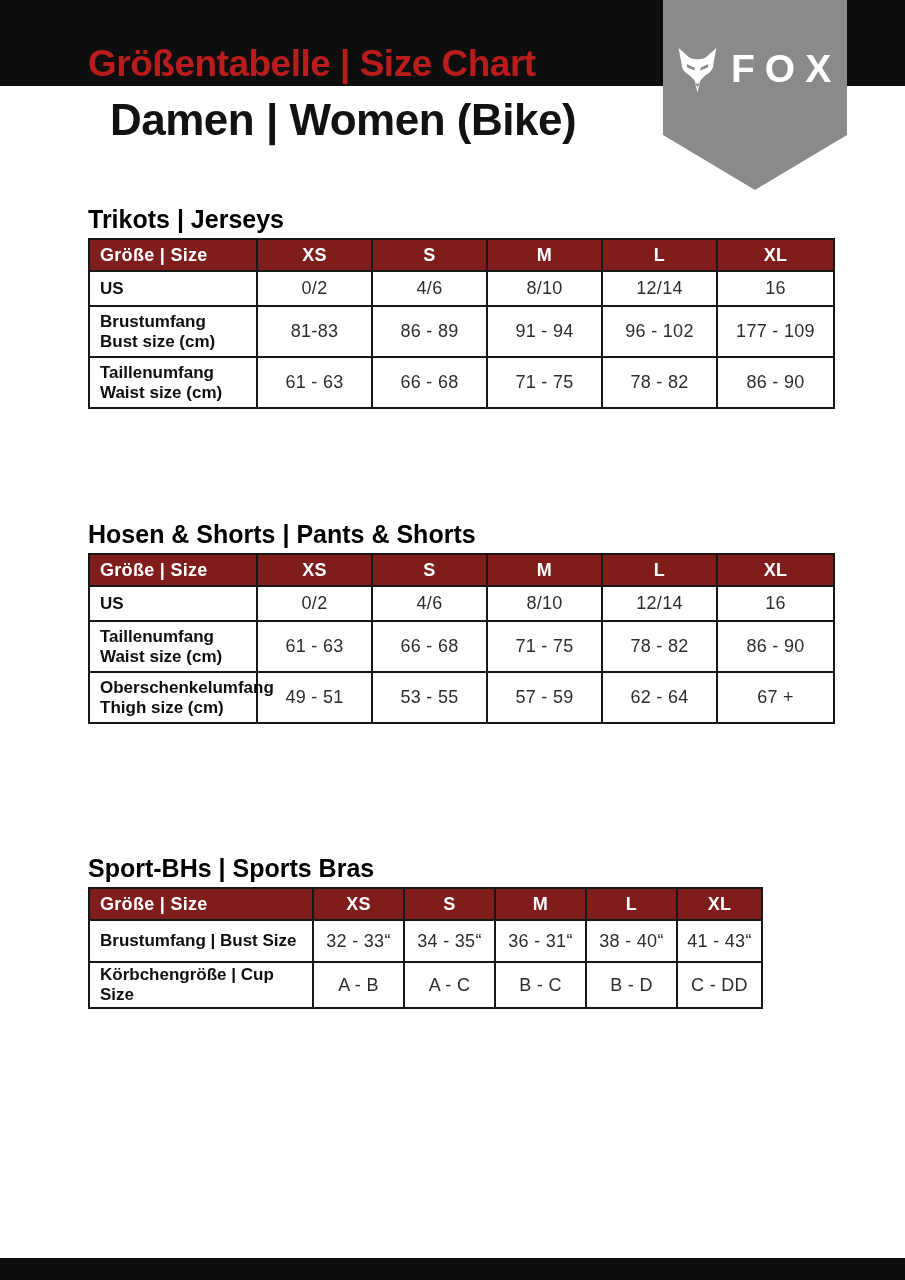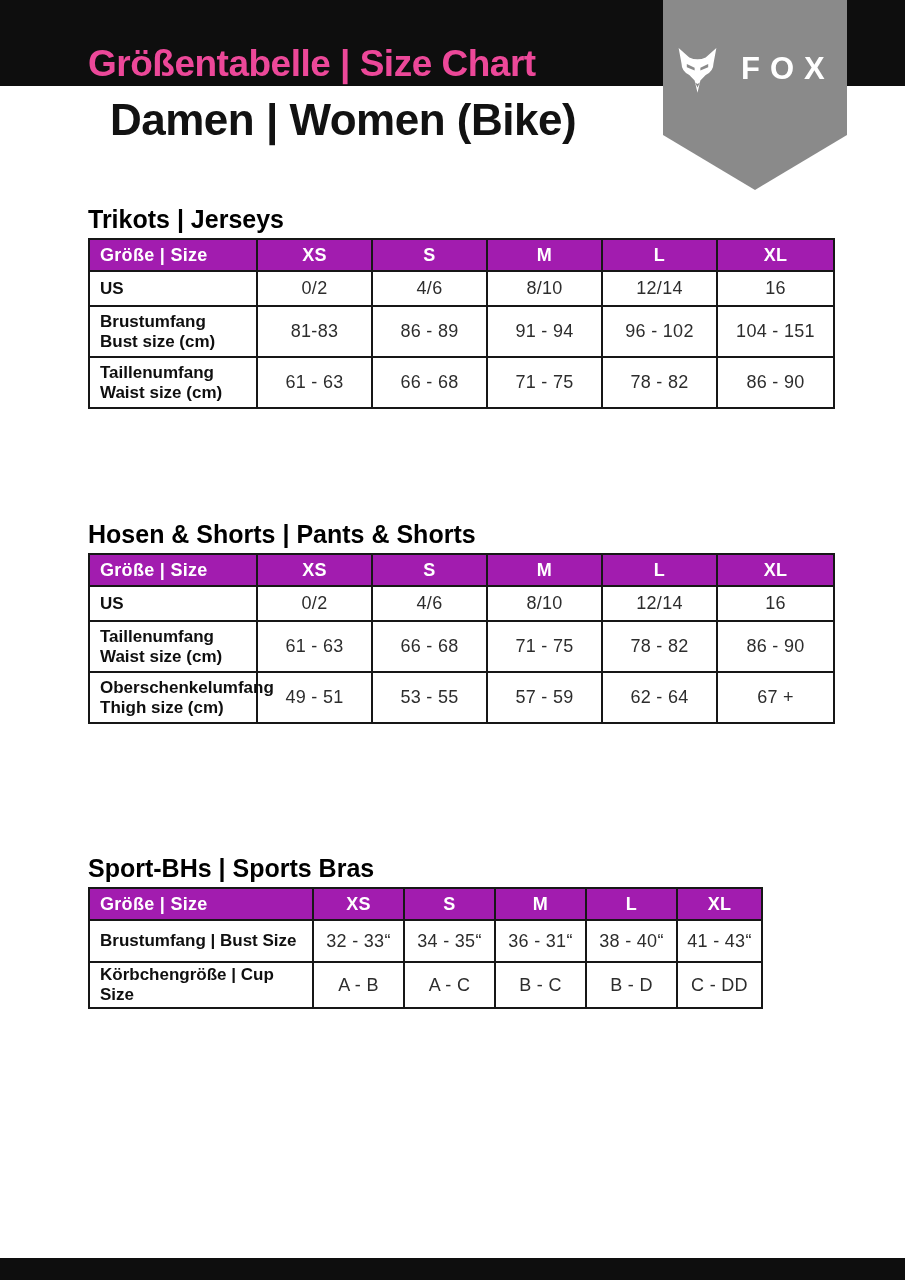--- a/index.html
+++ b/index.html
@@ -21,21 +21,21 @@
   }
   .bottom-bar {
     position: absolute;
     left: 0; top: 1258px;
     width: 905px; height: 22px;
     background: #0e0e0e;
   }
   .page-title {
     position: absolute;
     left: 88px; top: 44px;
-    color: #ec4899;
+    color: #b91c1c;
     font-size: 37px;
     font-weight: 700;
     letter-spacing: -0.5px;
     line-height: 40px;
     white-space: nowrap;
   }
   .page-subtitle {
     position: absolute;
     left: 110px; top: 96px;
     color: #121212;
@@ -53,23 +53,23 @@
     -webkit-clip-path: polygon(0 0, 100% 0, 100% 71%, 50% 100%, 0 71%);
     clip-path: polygon(0 0, 100% 0, 100% 71%, 50% 100%, 0 71%);
   }
   .brand-badge .fox-head {
     position: absolute;
     left: 14px; top: 46px;
     width: 41px; height: 50px;
   }
   .brand-badge .brand-text {
     position: absolute;
-    left: 78px; top: 52px;
+    left: 68px; top: 52px;
     color: #ffffff;
-    font-size: 31px;
+    font-size: 39px;
     font-weight: 700;
     letter-spacing: 10px;
     line-height: 34px;
     white-space: nowrap;
   }
   .section { position: absolute; }
   .section-jerseys { left: 88px; top: 206px; width: 745px; }
   .section-pants   { left: 88px; top: 521px; width: 745px; }
   .section-bras    { left: 88px; top: 855px; width: 673px; }
   .section-heading {
@@ -83,21 +83,21 @@
   table.size-table {
     border-collapse: collapse;
     table-layout: fixed;
     width: 100%;
   }
   table.size-table th, table.size-table td {
     border: 2px solid #171717;
     vertical-align: middle;
   }
   table.size-table thead th {
-    background: #a21caf;
+    background: #7f1d1d;
     color: #ffffff;
     font-size: 18px;
     font-weight: 700;
     text-align: center;
     height: 32px;
     letter-spacing: 0.3px;
   }
   table.size-table thead th.col-label,
   table.size-table td.row-label {
     text-align: left;
@@ -178,21 +178,21 @@
         </tr>
         <tr class="r-two">
           <td class="row-label">
               <span class="lbl-de">Brustumfang</span>
               <span class="lbl-en">Bust size (cm)</span>
             </td>
           <td class="cell-value">81-83</td>
           <td class="cell-value">86 - 89</td>
           <td class="cell-value">91 - 94</td>
           <td class="cell-value">96 - 102</td>
-          <td class="cell-value">104 - 151</td>
+          <td class="cell-value">177 - 109</td>
         </tr>
         <tr class="r-two">
           <td class="row-label">
               <span class="lbl-de">Taillenumfang</span>
               <span class="lbl-en">Waist size (cm)</span>
             </td>
           <td class="cell-value">61 - 63</td>
           <td class="cell-value">66 - 68</td>
           <td class="cell-value">71 - 75</td>
           <td class="cell-value">78 - 82</td>

